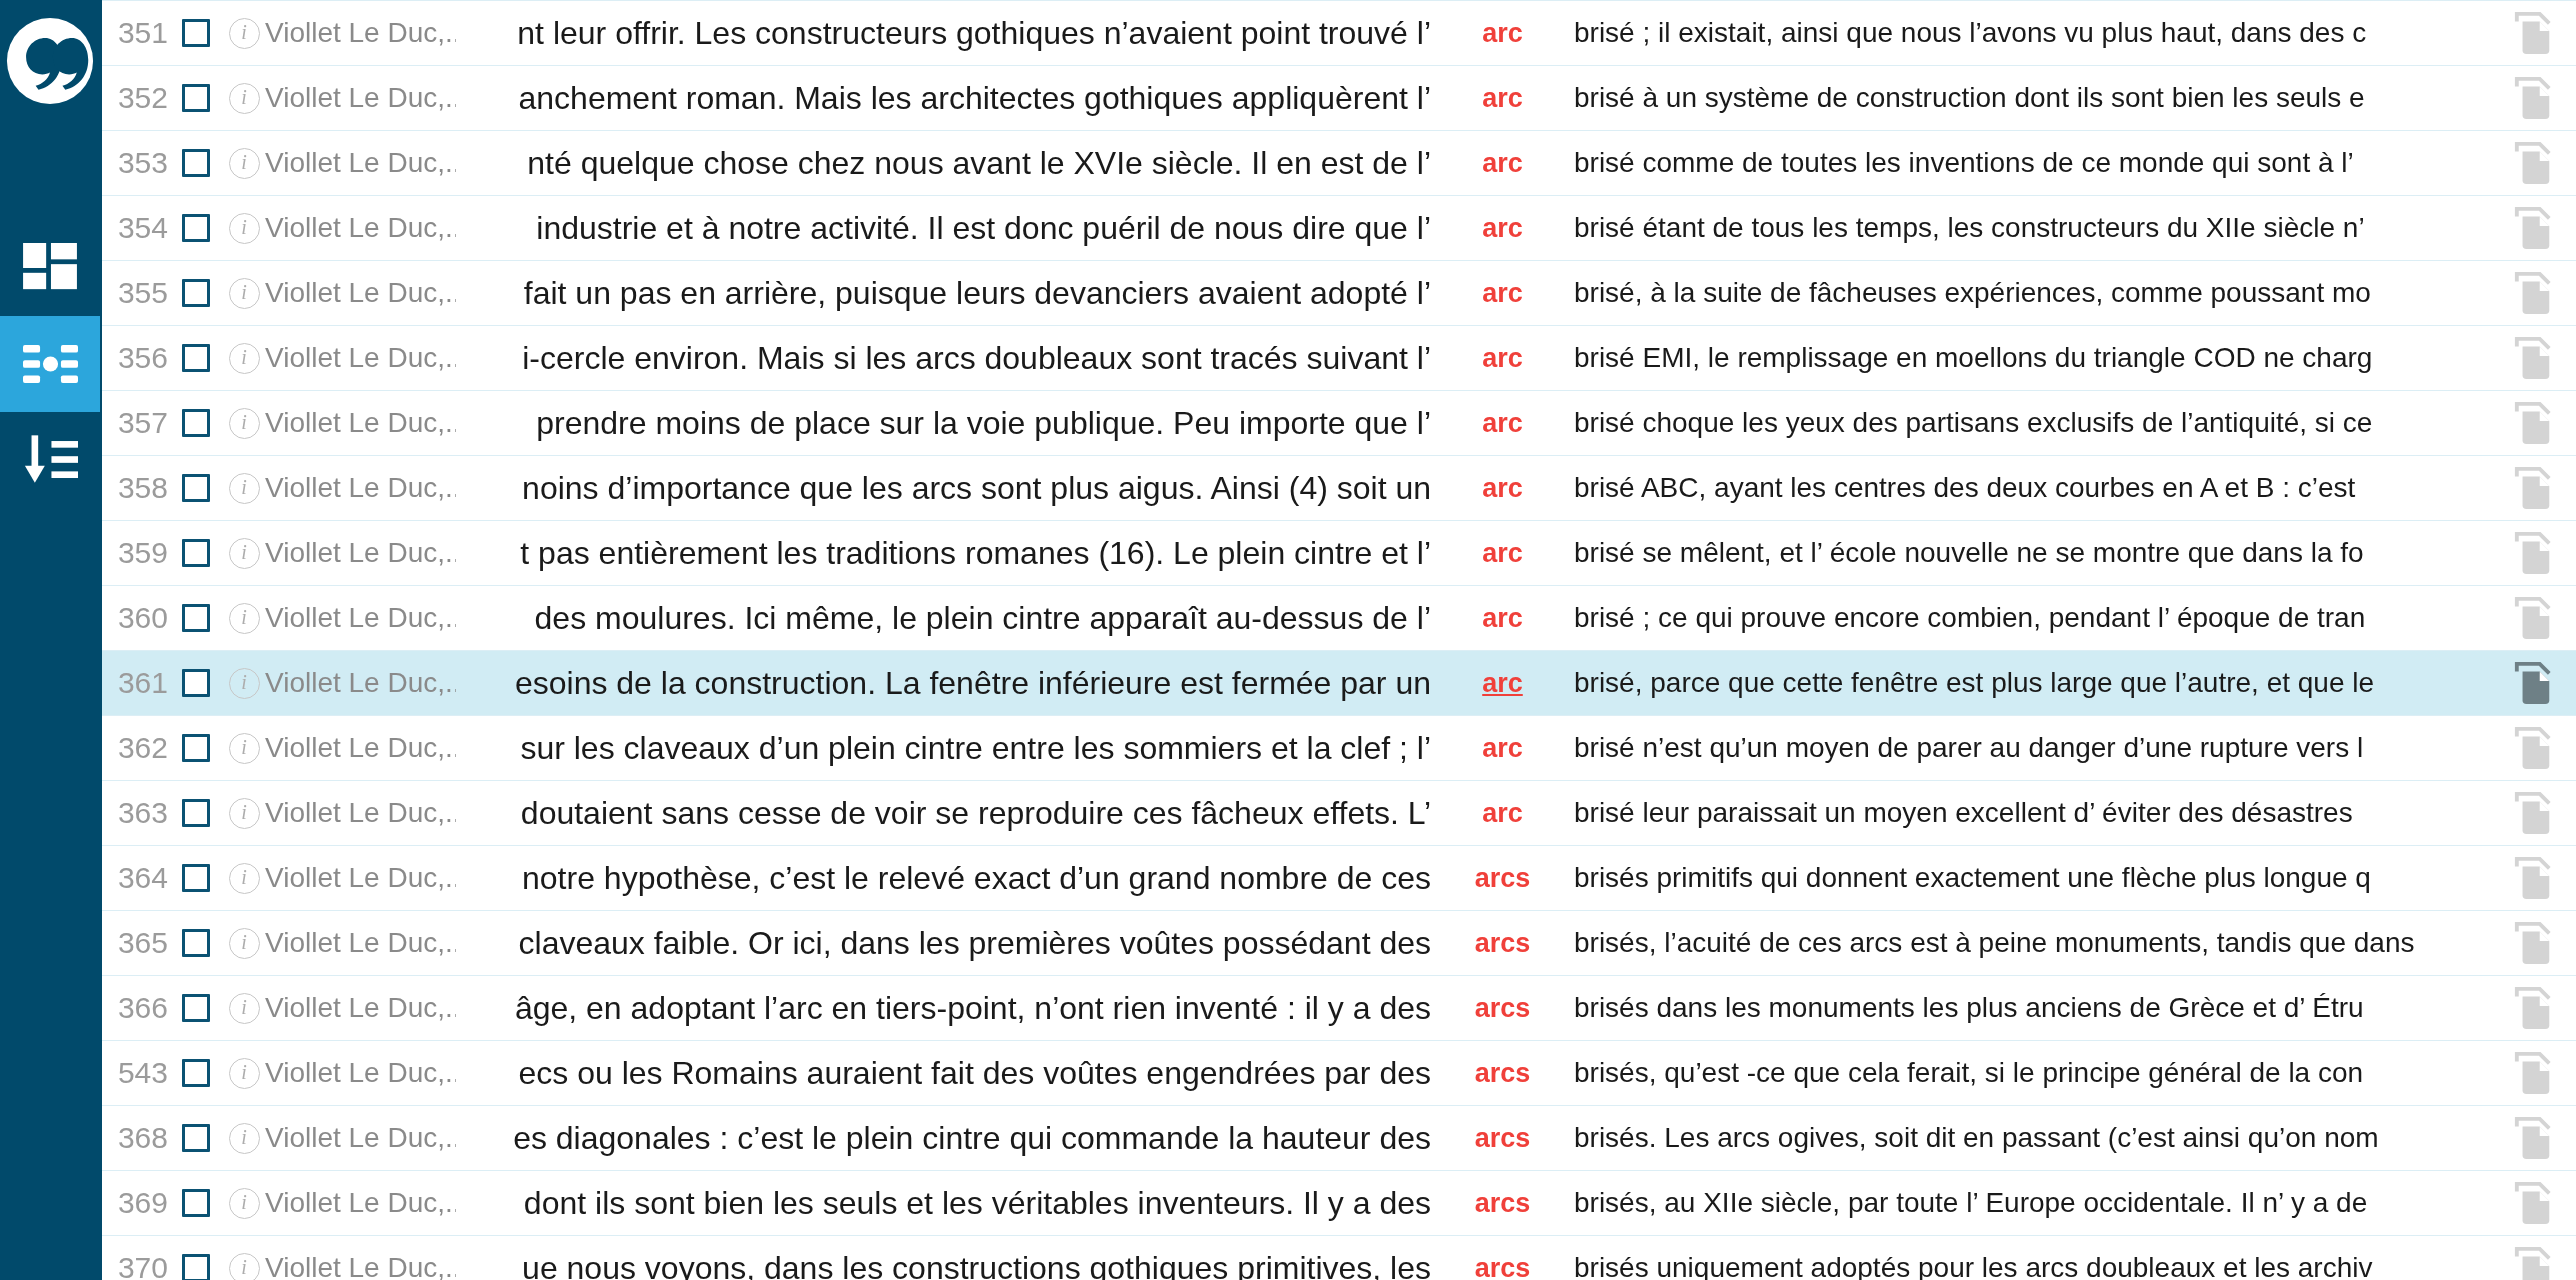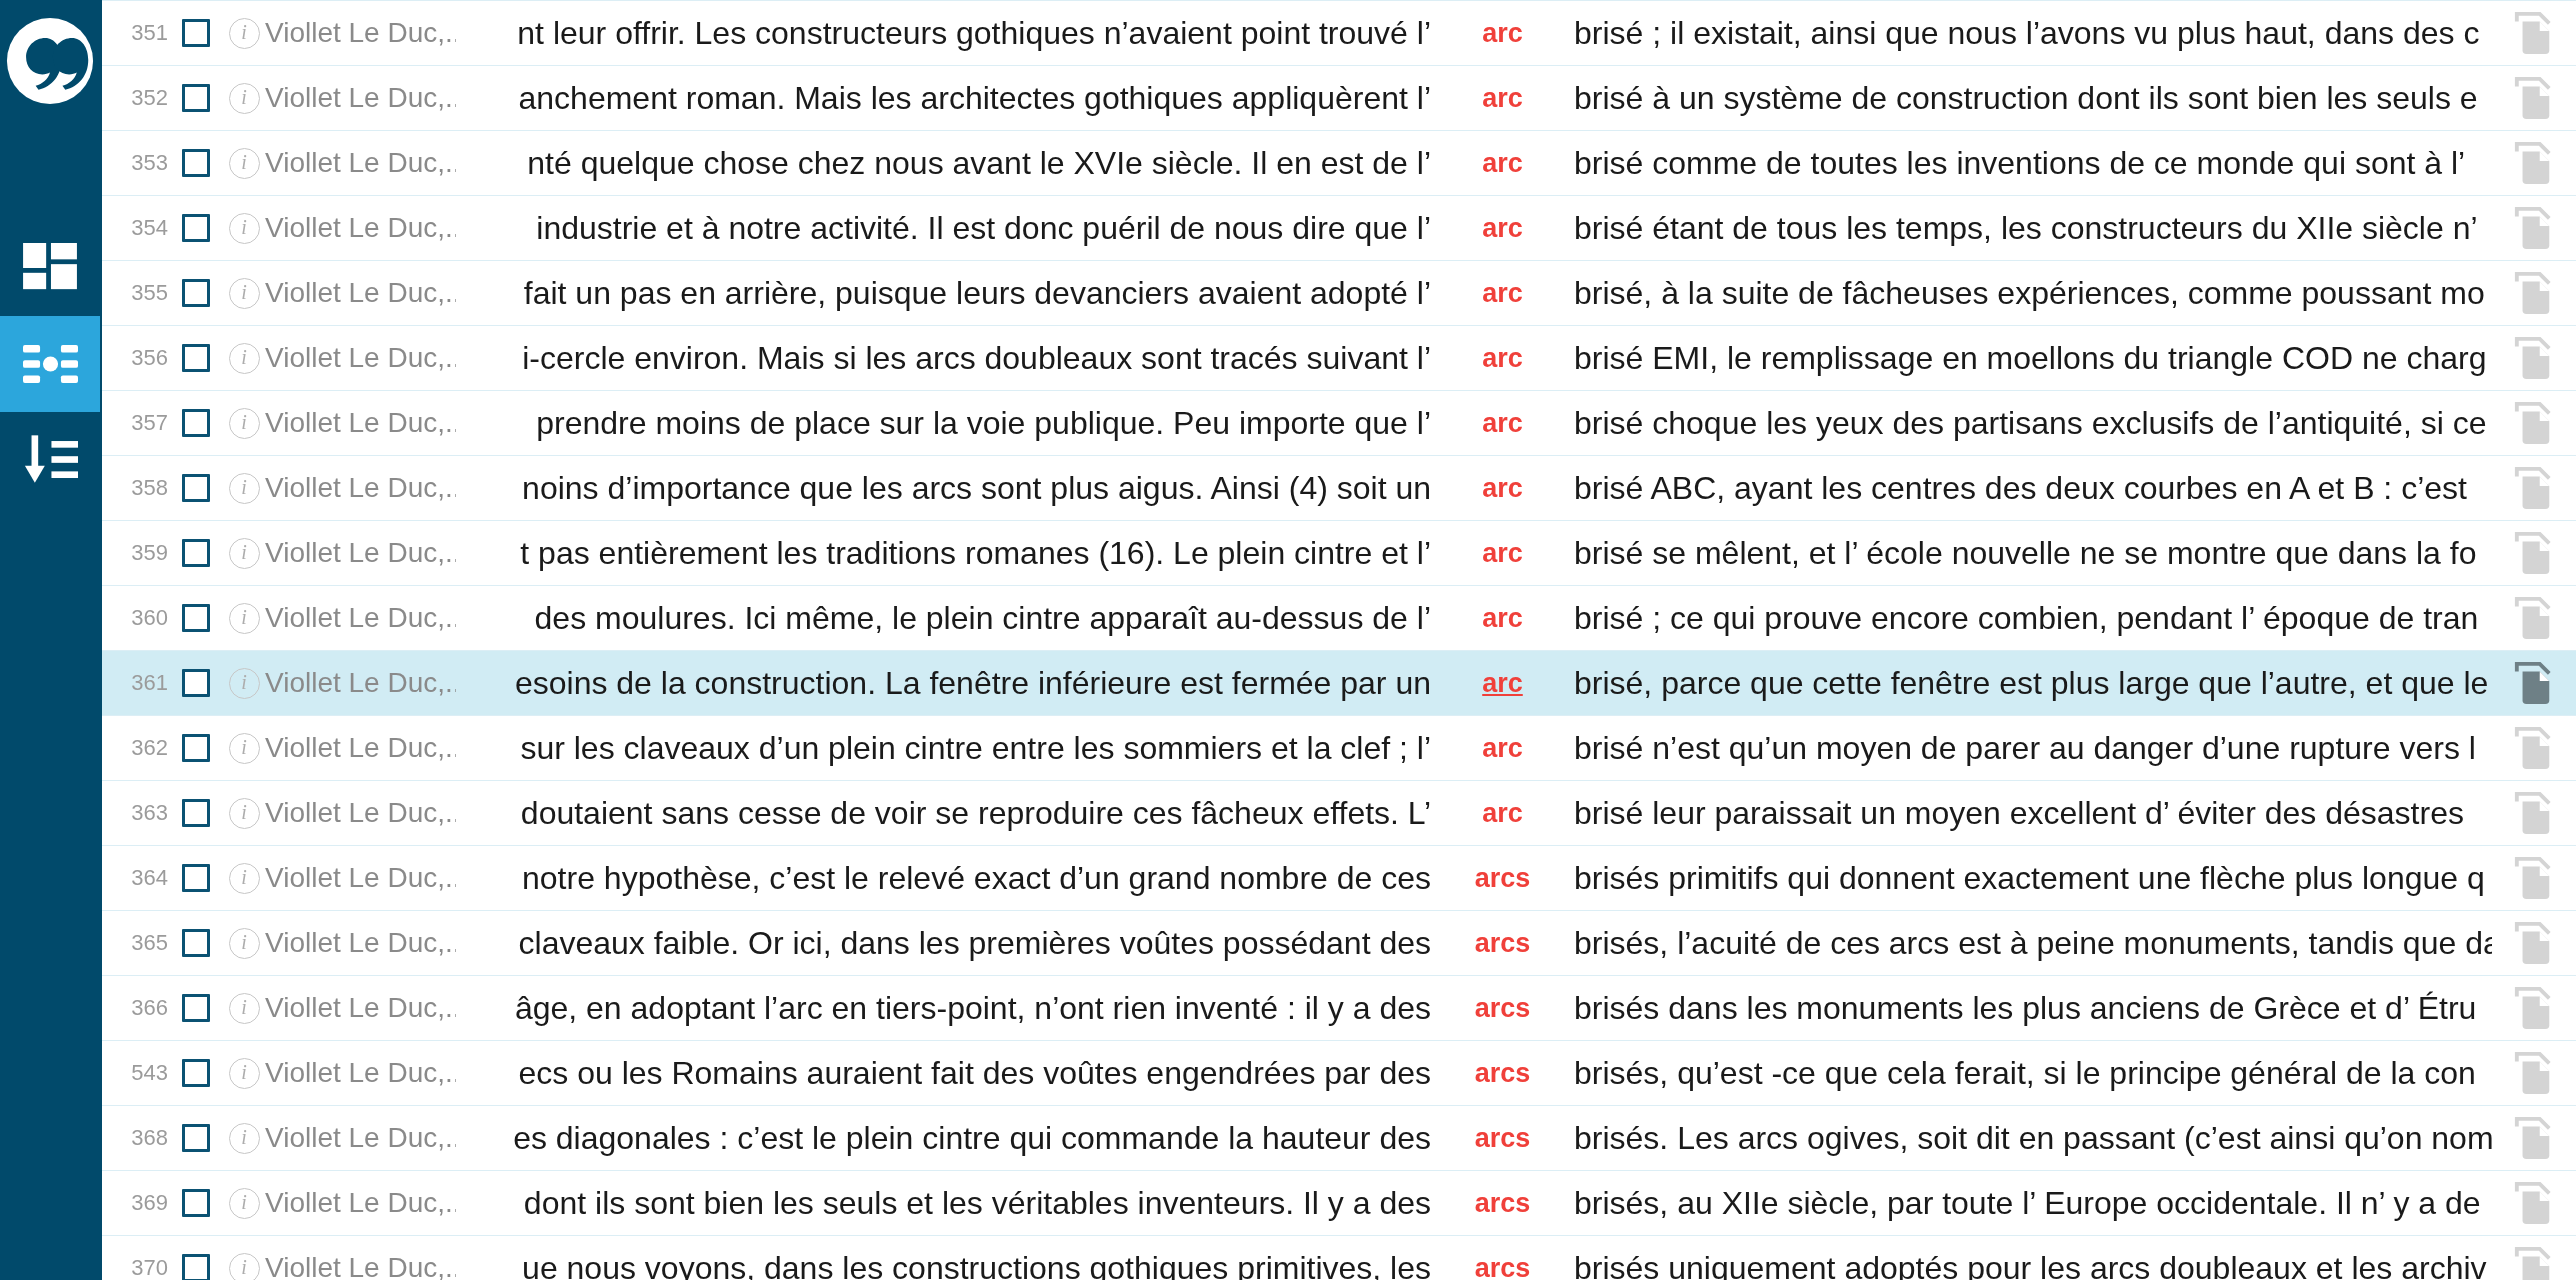--- a/index.html
+++ b/index.html
@@ -76,21 +76,21 @@
     white-space: nowrap;
     overflow: hidden;
   }
 
   
   .c-num {
     width: 67px;
     text-align: right;
     padding-right: 15.3px;
     color: #9B9B9B;
-    font-size: 22px;
+    font-size: 30px;
     border-left: 2.9px solid #014A6B;
   }
   .c-check { width: 55px; text-align: center; }
   .c-info  { width: 42px; text-align: center; }
   .c-src   {
     width: 191px;
     color: #8A8A8A;
     font-size: 28px;
     padding-left: 5.7px;
   }
@@ -107,21 +107,21 @@
     width: 143px;
     text-align: center;
     font-size: 27px;
     font-weight: bold;
     color: #F0403A;
   }
   .c-kw .kw-link { cursor: pointer; }
   .kwic-row.highlight .c-kw .kw-link { text-decoration: underline; }
   .c-right {
     width: 918px;
-    font-size: 32px;
+    font-size: 28px;
     color: #1A1A1A;
     padding-left: 5.7px;
   }
   .c-copy {
     width: 84px;
     text-align: center;
     border-right: 1px solid #DCEEF5;
   }
 
   

